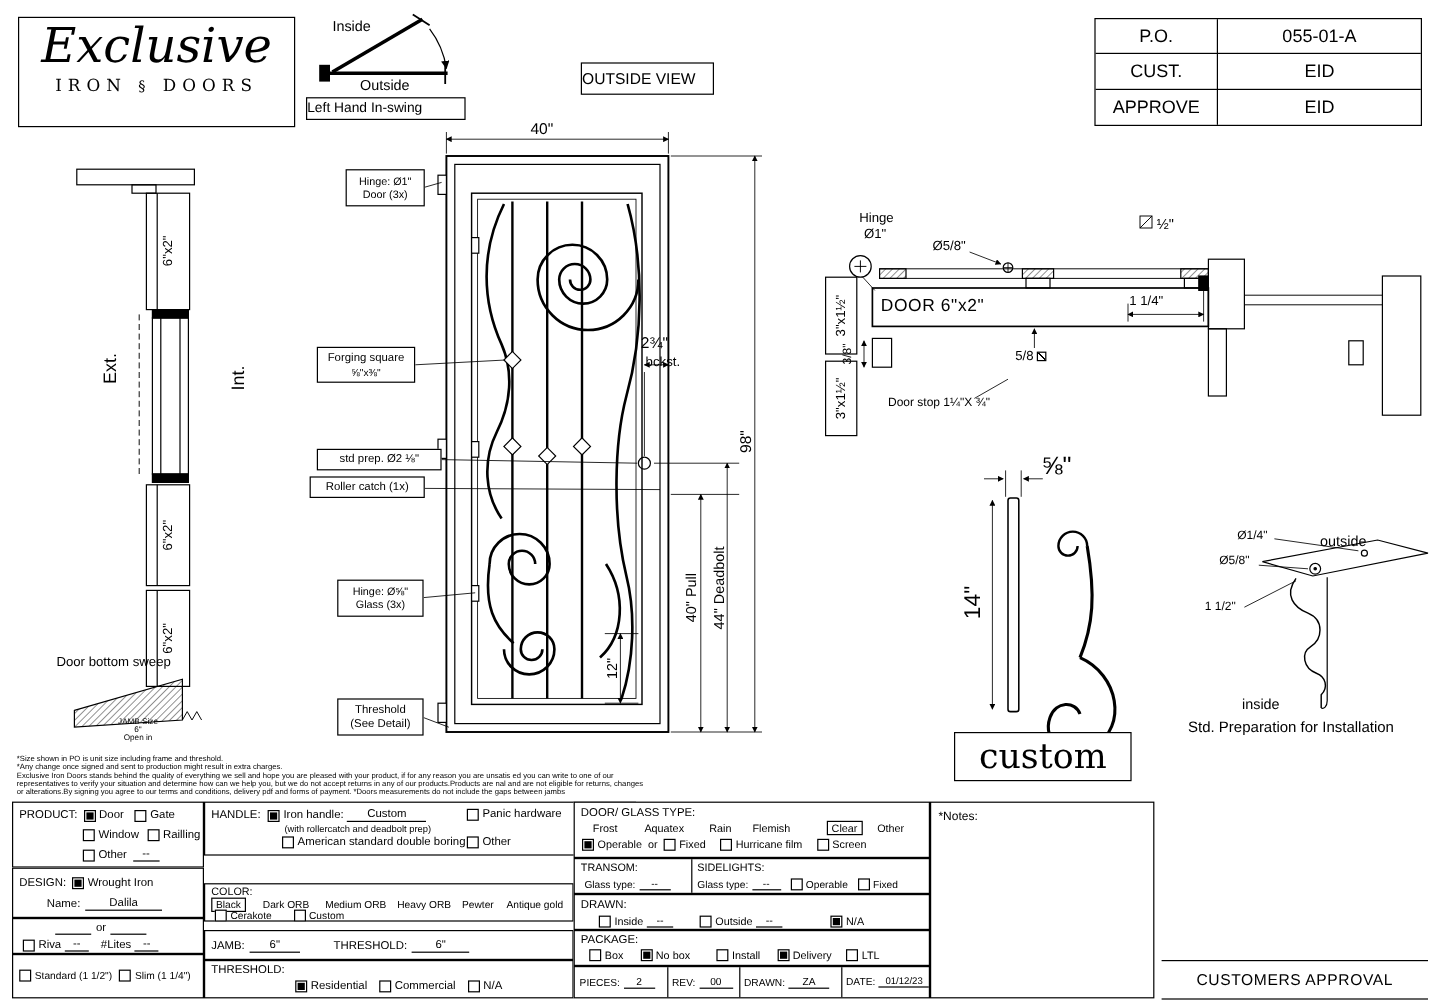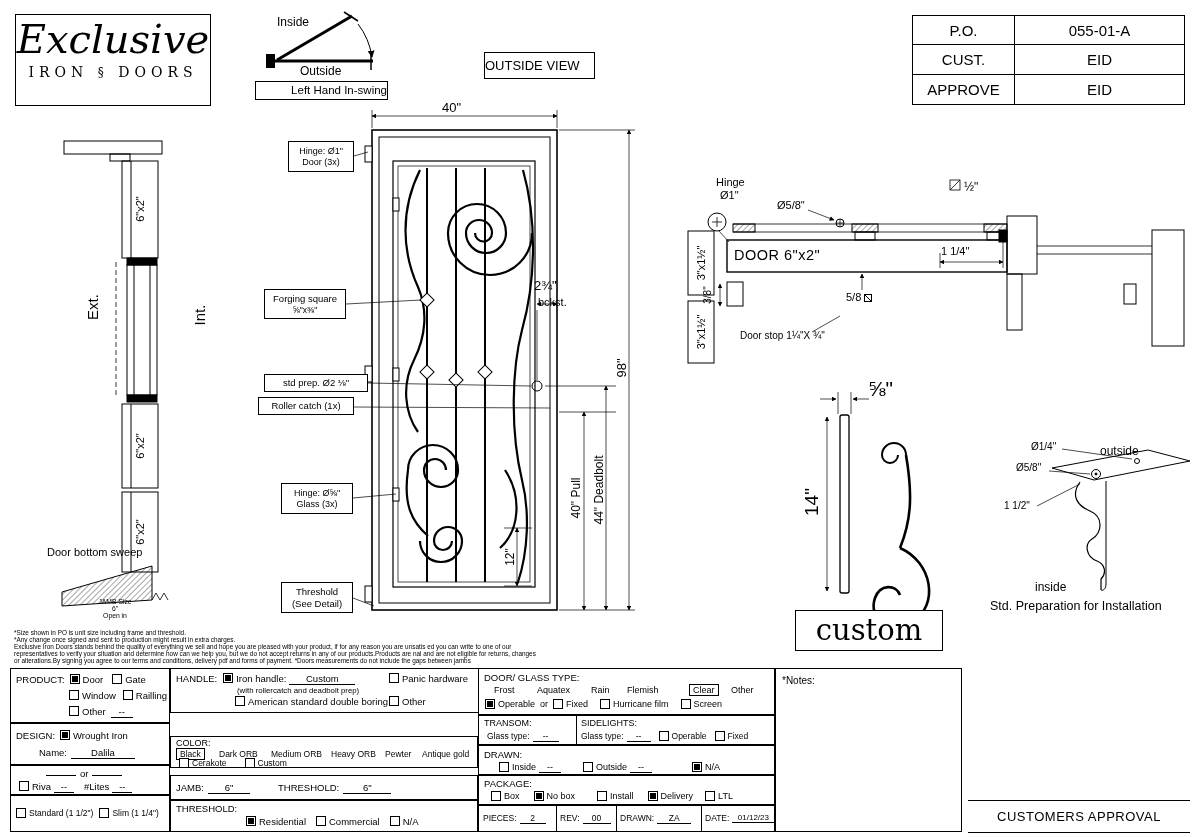--- a/index.html
+++ b/index.html
@@ -9,21 +9,21 @@
   .abs{position:absolute}
   .box{position:absolute;border:1px solid #000;background:#fff}
   .ctext{position:absolute;white-space:nowrap}
   .vtext{position:absolute;white-space:nowrap;transform:translate(-50%,-50%) rotate(-90deg)}
   .callout{position:absolute;border:1px solid #000;background:#fff;text-align:center;display:flex;flex-direction:column;justify-content:center;line-height:1.2;white-space:nowrap;z-index:3}
   .cb{display:inline-block;width:10px;height:10px;border:1px solid #000;vertical-align:-1px;margin-right:3px;position:relative;background:#fff;flex:none}
   .cb.on::after{content:"";position:absolute;left:1px;top:1px;right:1px;bottom:1px;background:#000}
   .ul{display:inline-block;border-bottom:1px solid #000;text-align:center;min-width:20px}
   .word{display:inline-block}
   .word.on{border:1px solid #000;padding:0 3px}
-  .frow{position:absolute;white-space:nowrap;display:flex;align-items:flex-start}
+  .frow{position:absolute;white-space:nowrap;display:flex;align-items:flex-end}
   .hline{display:inline-block;border-bottom:1px solid #000;height:8px;width:30px}
   .sq{display:inline-block;width:8px;height:8px;border:1px solid #000;margin-left:3px;vertical-align:-1px;background:linear-gradient(45deg,transparent 44%,#000 44%,#000 56%,transparent 56%)}
   .fp{position:absolute;font-size:6.4px;line-height:7px;white-space:nowrap}
   svg{position:absolute;left:0;top:0;z-index:1}
   .ctext,.vtext,.callout,.frow{z-index:3}
   .box{z-index:2}
 </style>
 </head>
 <body>
 
@@ -179,32 +179,32 @@
     <circle cx="1096" cy="474" r="4.5"></circle>
     <circle cx="1096" cy="474" r="1" fill="#000"></circle>
     <line x1="1062" y1="449" x2="1132" y2="459" stroke-width="0.7"></line>
     <line x1="1049" y1="471" x2="1090" y2="474" stroke-width="0.7"></line>
     <line x1="1037" y1="506" x2="1080" y2="484" stroke-width="0.7"></line>
     <path d="M 1080 482 C 1070 496 1078 506 1090 511 C 1104 517 1102 533 1092 539 C 1084 544 1086 557 1097 561 C 1105 564 1107 573 1101 579 L 1101 590" stroke-width="1.2"></path>
     <path d="M 1106 481 L 1106 584 C 1106 589 1103 591 1101 590"></path>
   </g>
 </svg>
 
-<div class="box" style="left:15px;top:14px;width:196px;height:92px">
+<div class="box" style="left:15px;top:14px;width:231px;height:92px">
   <div style="font-family:'DejaVu Serif',serif;font-style:italic;font-size:40px;text-align:center;margin-top:1px">Exclusive</div>
   <div style="text-align:center;font-family:'DejaVu Serif',serif;font-size:14px;letter-spacing:5px;margin-top:2px">
     <span>IRON</span>
     <span style="font-size:12px">§</span>
     <span>DOORS</span>
   </div>
 </div>
 
 <div class="ctext" style="left:277px;top:15px;font-size:12px">Inside</div>
 <div class="ctext" style="left:300px;top:64px;font-size:12px">Outside</div>
-<div class="box" style="left:255px;top:81px;width:133px;height:19px;text-align:right;font-size:11.5px;line-height:17px">
+<div class="box" style="left:255px;top:81px;width:133px;height:19px;text-align:left;font-size:11.5px;line-height:17px">
   <span>Left Hand In-swing</span>
 </div>
 
 <div class="box" style="left:484px;top:52px;width:111px;height:27px;text-align:left;font-size:13px;line-height:25px">
   <span>OUTSIDE VIEW</span>
 </div>
 
 <div class="box" style="left:912px;top:15px;width:273px;height:90px;display:grid;grid-template-columns:102px 1fr;grid-template-rows:1fr 1fr 1fr;font-size:15px">
   <div style="border-right:1px solid #000;border-bottom:1px solid #000;display:flex;align-items:center;justify-content:center">P.O.</div>
   <div style="border-bottom:1px solid #000;display:flex;align-items:center;justify-content:center">055-01-A</div>

